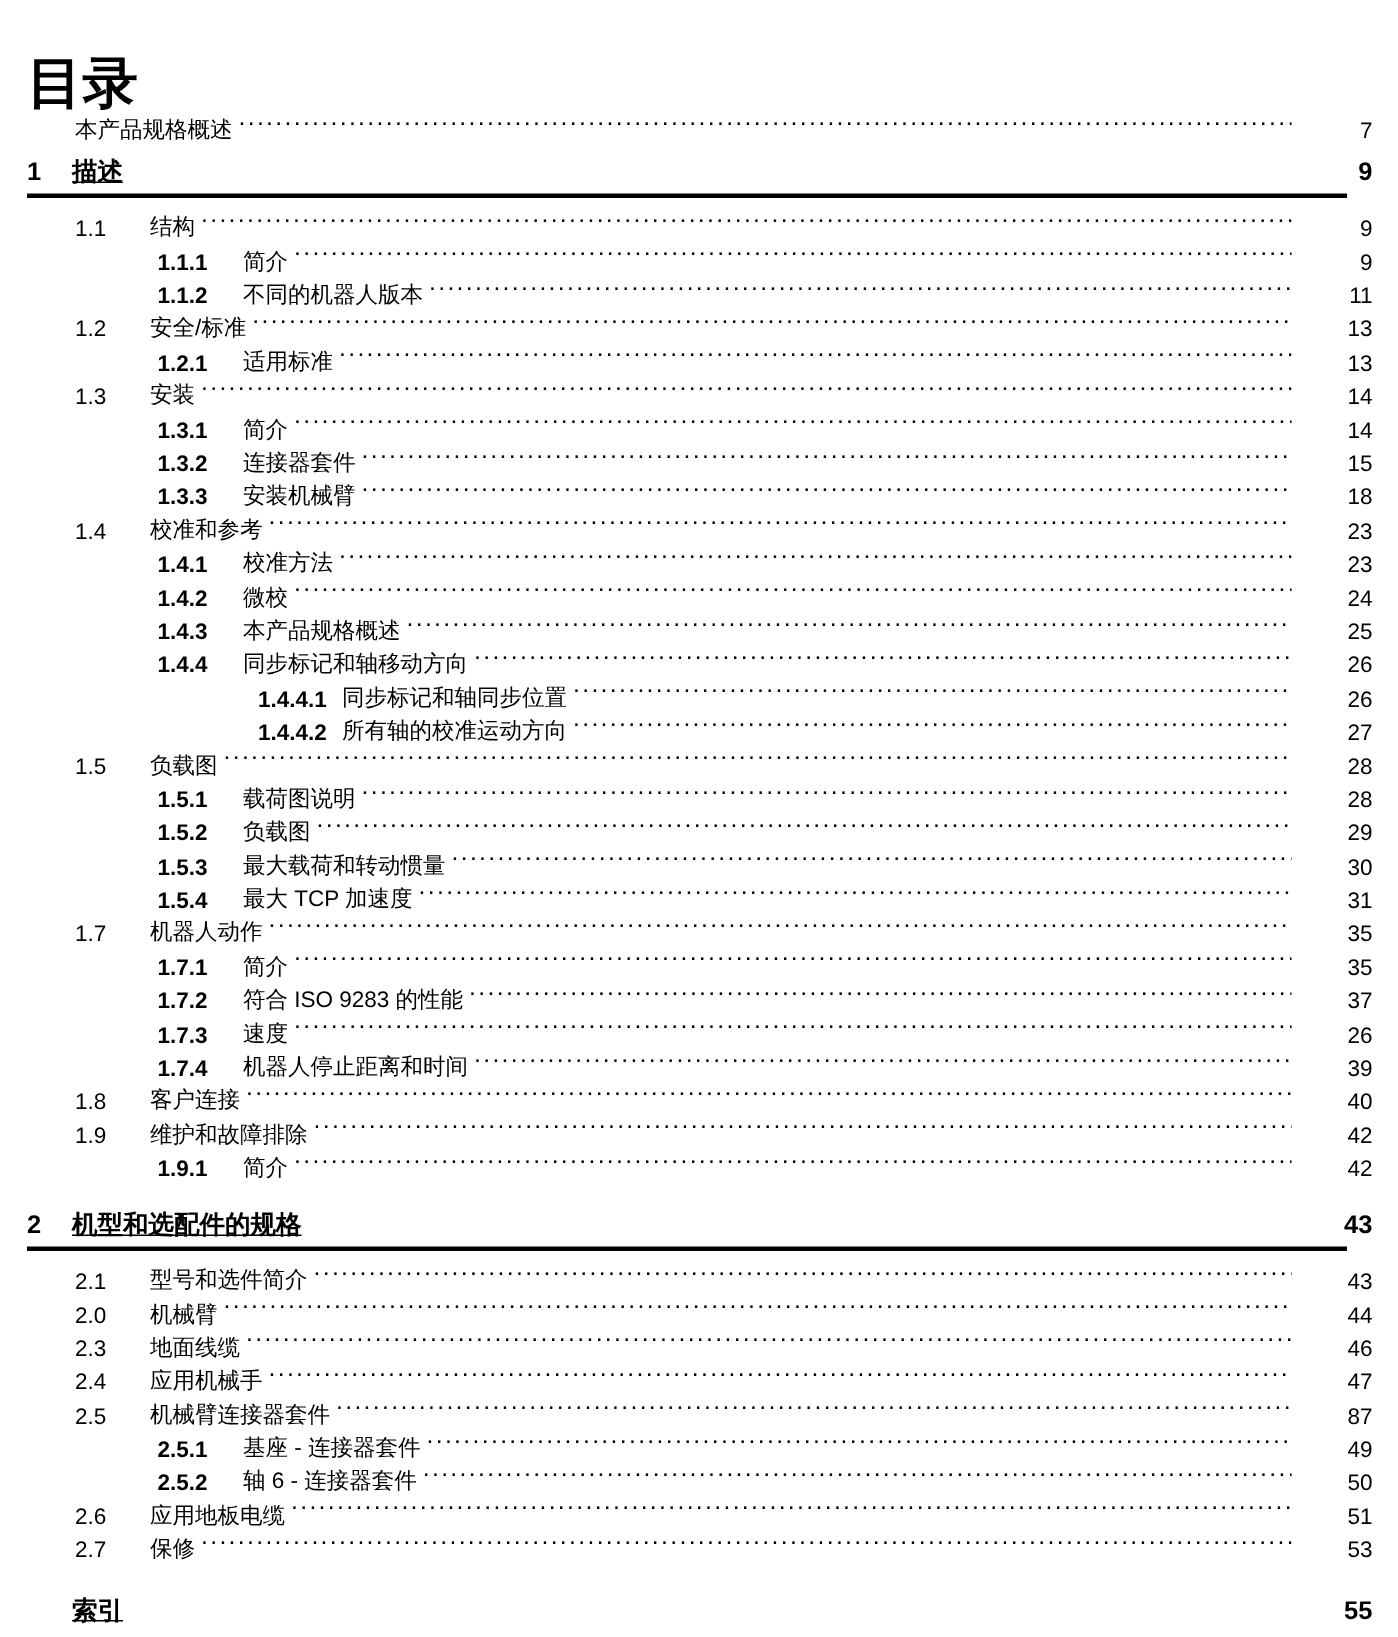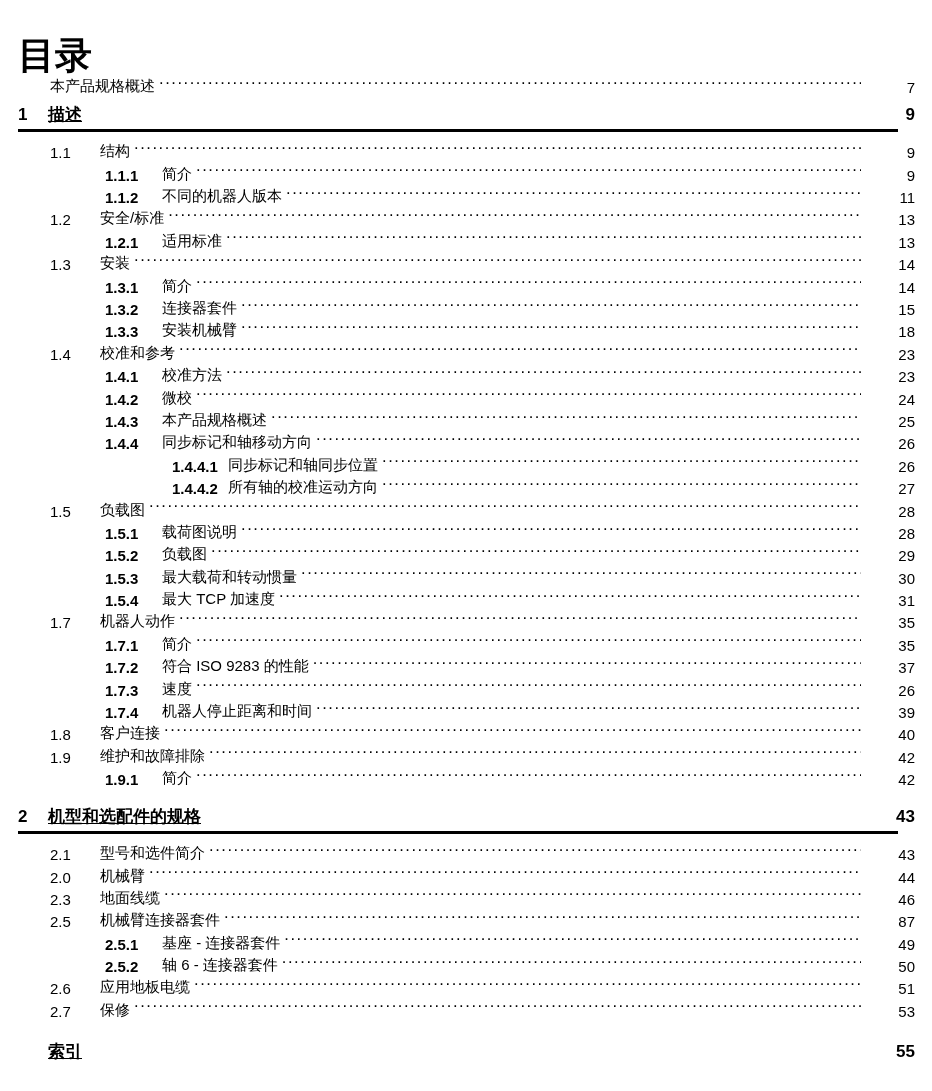--- a/index.html
+++ b/index.html
@@ -362,20 +362,26 @@
         <span class="leader"></span>
         <span class="pageno">44</span>
       </div>
       <div class="toc-row lvl2">
         <span class="num">2.3</span>
         <span class="label">地面线缆</span>
         <span class="leader"></span>
         <span class="pageno">46</span>
       </div>
       <div class="toc-row lvl2">
+        <span class="num">2.4</span>
+        <span class="label">应用机械手</span>
+        <span class="leader"></span>
+        <span class="pageno">47</span>
+      </div>
+      <div class="toc-row lvl2">
         <span class="num">2.5</span>
         <span class="label">机械臂连接器套件</span>
         <span class="leader"></span>
         <span class="pageno">87</span>
       </div>
       <div class="toc-row lvl3">
         <span class="num">2.5.1</span>
         <span class="label">基座 - 连接器套件</span>
         <span class="leader"></span>
         <span class="pageno">49</span>

